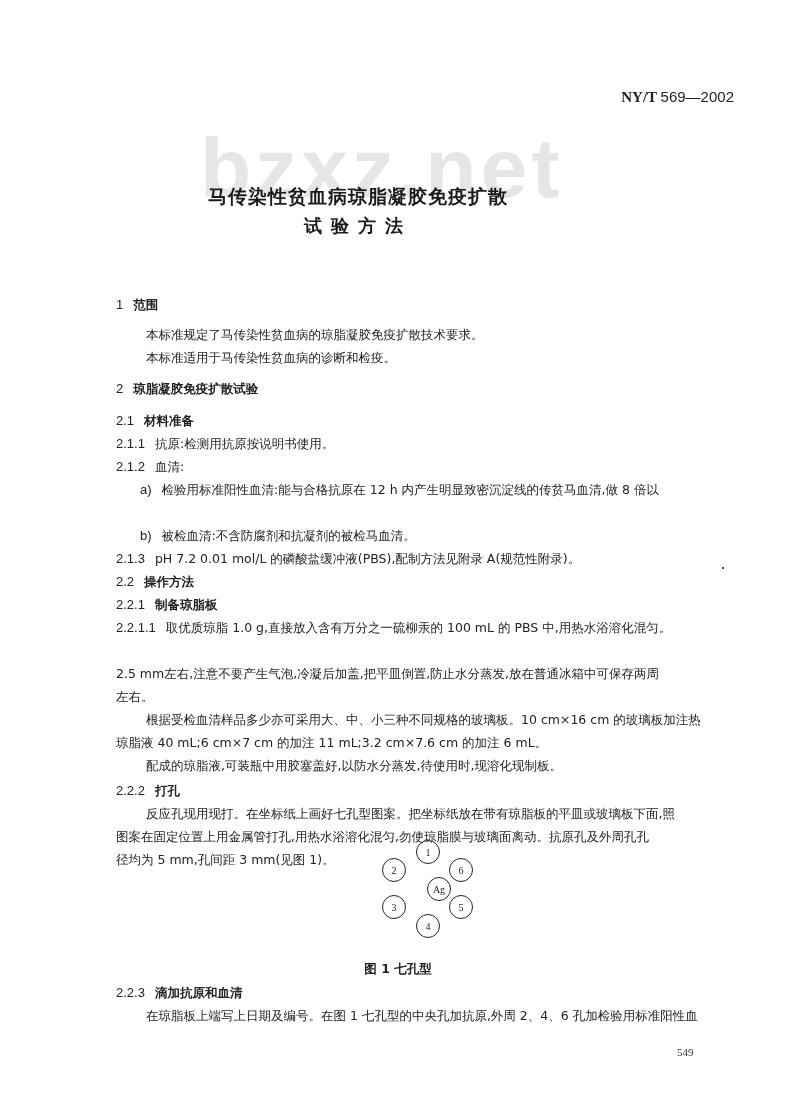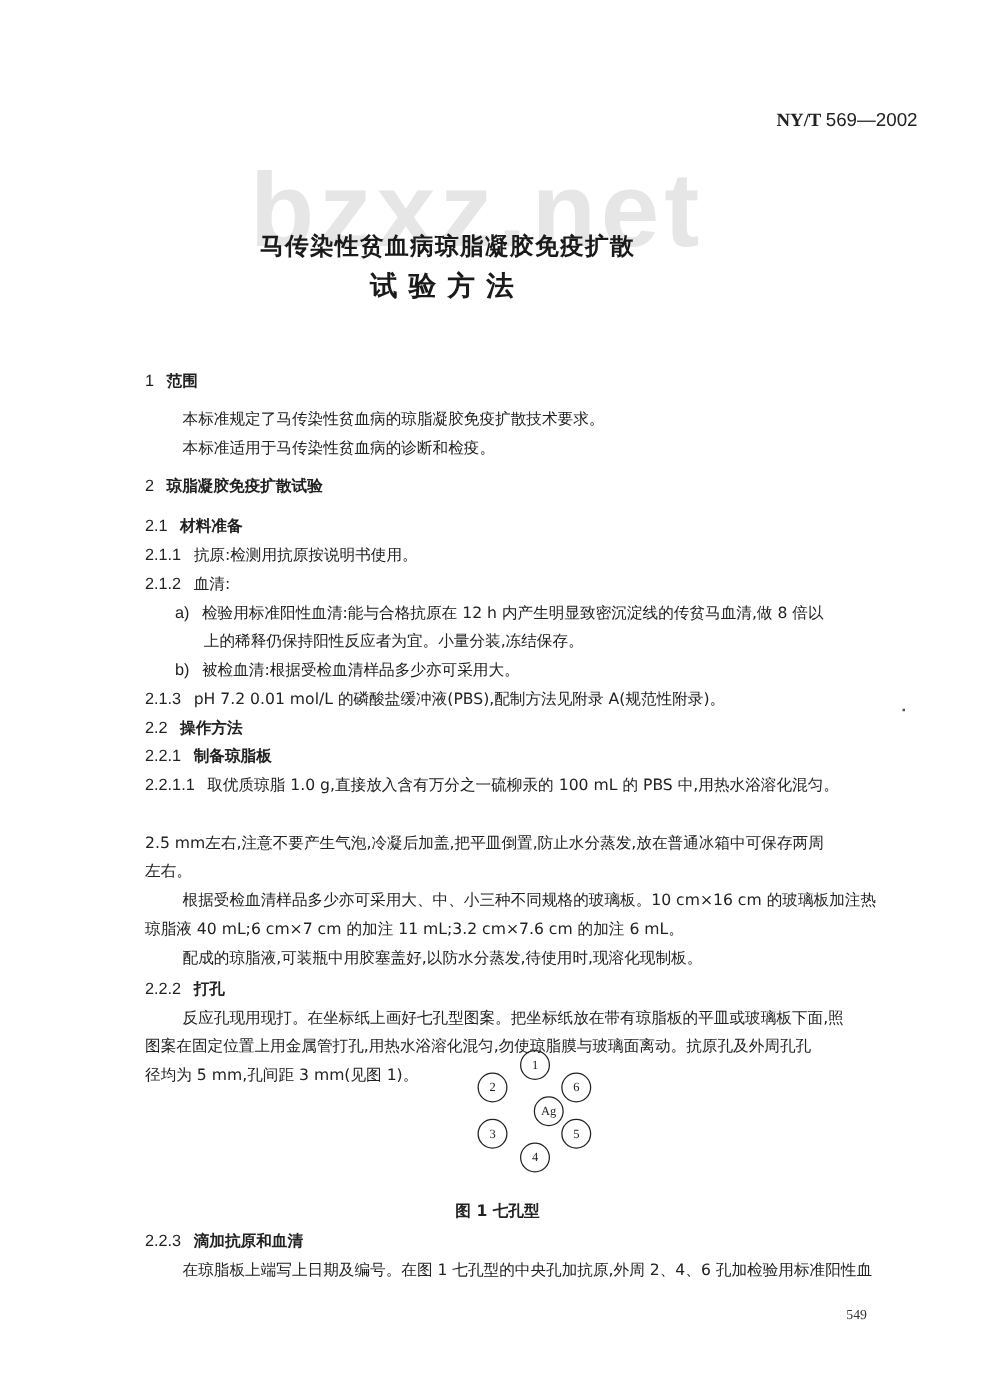--- a/index.html
+++ b/index.html
@@ -17,21 +17,21 @@
   .watermark {
     position: absolute; left: 200px; top: 120px;
     font-family: "Liberation Sans", sans-serif; font-weight: bold;
     font-size: 84px; color: #e6e6e6; letter-spacing: 4px; z-index: 0;
   }
   .title {
     position: absolute; left: 0; width: 716px; text-align: center;
     font-family: "DejaVu Sans", sans-serif; font-weight: bold; z-index: 1; color: #1a1a1a;
   }
   .title1 { top: 184px; font-size: 19px; letter-spacing: 1px; }
-  .title2 { top: 214px; font-size: 22px; letter-spacing: 9px; }
+  .title2 { top: 214px; font-size: 18px; letter-spacing: 9px; }
 
   .line {
     position: absolute; left: 116px; font-size: 12.5px; white-space: nowrap; color: #222;
     font-family: "DejaVu Sans", sans-serif;
   }
   .h { font-weight: bold; }
   .num-lbl { font-family: "Liberation Sans", sans-serif; font-weight: normal; display: inline-block; margin-right: 10px; font-size: 13px; }
   .indent { left: 146px; }
   .sub { left: 140px; }
   .sub2 { left: 163px; }
@@ -78,23 +78,22 @@
   </div>
   <div class="line" style="top:436px">
     <span class="num-lbl">2.1.1</span><span>抗原:检测用抗原按说明书使用。</span>
   </div>
   <div class="line" style="top:459px">
     <span class="num-lbl">2.1.2</span><span>血清:</span>
   </div>
   <div class="line sub" style="top:482px">
     <span class="num-lbl">a)</span><span>检验用标准阳性血清:能与合格抗原在 12 h 内产生明显致密沉淀线的传贫马血清,做 8 倍以</span>
   </div>
-  <div class="line sub2" style="top:505px">上的稀释仍保持阳性反应者为宜。小量分装,冻结保存。</div>
   <div class="line sub" style="top:528px">
-    <span class="num-lbl">b)</span><span>被检血清:根据受检血清样品多少亦可采用大。</span>
+    <span class="num-lbl">b)</span><span>被检血清:不含防腐剂和抗凝剂的被检马血清。</span>
   </div>
   <div class="line" style="top:551px">
     <span class="num-lbl">2.1.3</span><span>pH 7.2 0.01 mol/L 的磷酸盐缓冲液(PBS),配制方法见附录 A(规范性附录)。</span>
   </div>
   <div class="line h" style="top:574px">
     <span class="num-lbl">2.2</span><span>操作方法</span>
   </div>
   <div class="dot"></div>
   <div class="line h" style="top:597px">
     <span class="num-lbl">2.2.1</span><span>制备琼脂板</span>

